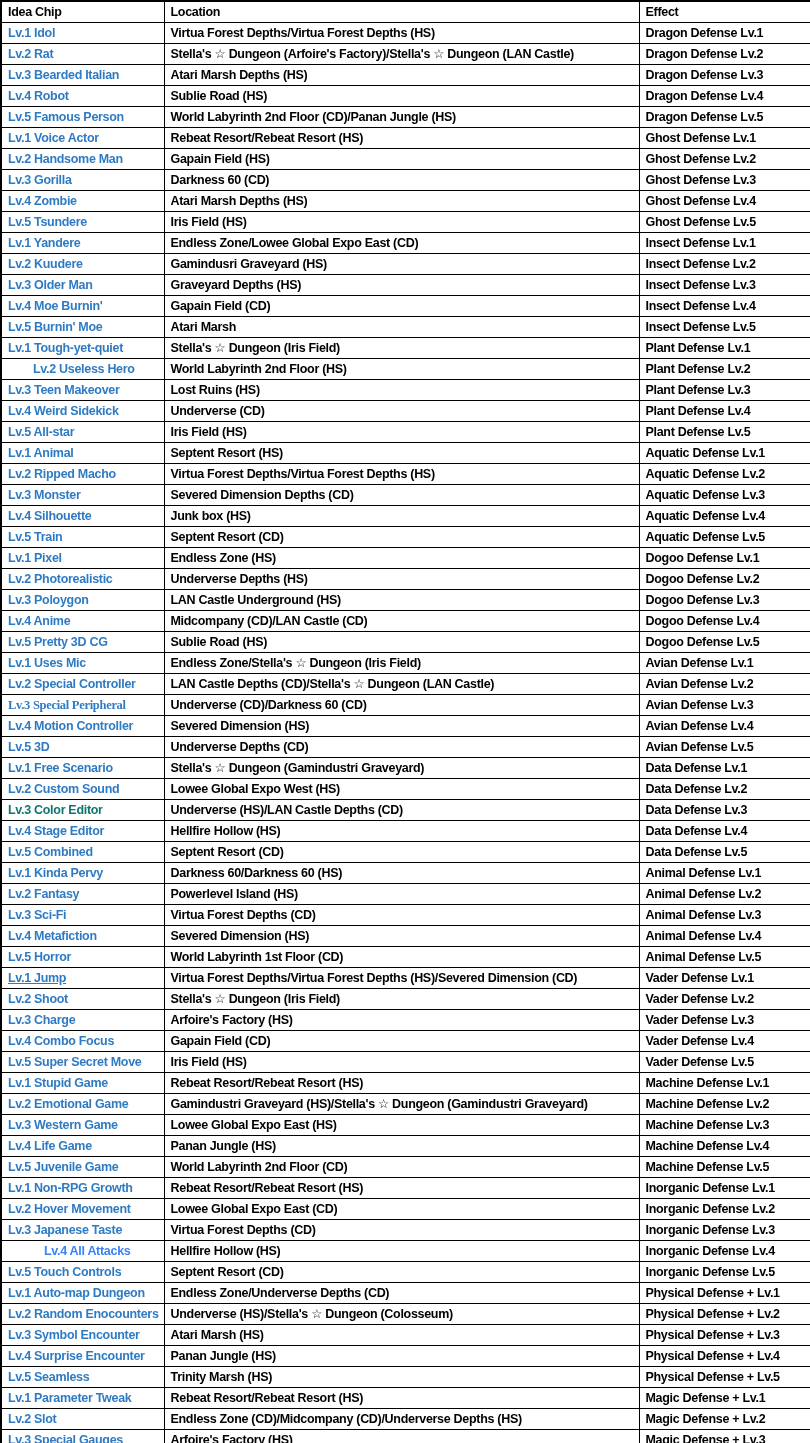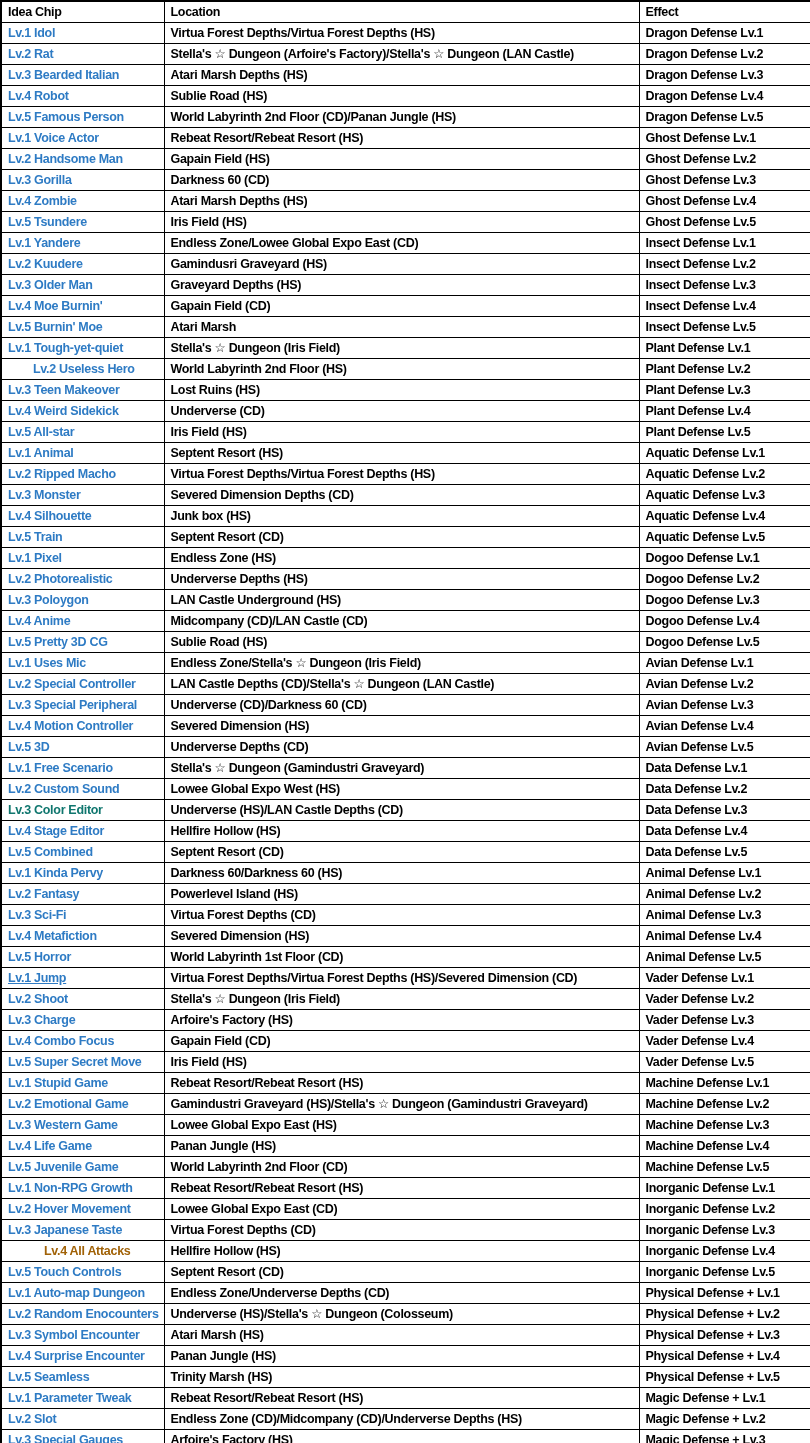--- a/index.html
+++ b/index.html
@@ -212,21 +212,21 @@
         <td class="chip"><a style="color: rgb(46, 123, 196);">Lv.1 Uses Mic</a></td>
         <td>Endless Zone/Stella's ☆ Dungeon (Iris Field)</td>
         <td>Avian Defense Lv.1</td>
       </tr>
       <tr>
         <td class="chip"><a style="color: rgb(46, 123, 196);">Lv.2 Special Controller</a></td>
         <td>LAN Castle Depths (CD)/Stella's ☆ Dungeon (LAN Castle)</td>
         <td>Avian Defense Lv.2</td>
       </tr>
       <tr>
-        <td class="chip"><a style="color: rgb(46, 123, 196);">Lv.3 Special Peripheral</a></td>
+        <td class="chip"><a style="color: rgb(46, 123, 196); font-family: Liberation Serif, serif;">Lv.3 Special Peripheral</a></td>
         <td>Underverse (CD)/Darkness 60 (CD)</td>
         <td>Avian Defense Lv.3</td>
       </tr>
       <tr>
         <td class="chip"><a style="color: rgb(46, 123, 196);">Lv.4 Motion Controller</a></td>
         <td>Severed Dimension (HS)</td>
         <td>Avian Defense Lv.4</td>
       </tr>
       <tr>
         <td class="chip"><a style="color: rgb(46, 123, 196);">Lv.5 3D</a></td>
@@ -342,21 +342,21 @@
         <td class="chip"><a style="color: rgb(46, 123, 196);">Lv.2 Hover Movement</a></td>
         <td>Lowee Global Expo East (CD)</td>
         <td>Inorganic Defense Lv.2</td>
       </tr>
       <tr>
         <td class="chip"><a style="color: rgb(46, 123, 196);">Lv.3 Japanese Taste</a></td>
         <td>Virtua Forest Depths (CD)</td>
         <td>Inorganic Defense Lv.3</td>
       </tr>
       <tr>
-        <td class="chip"><a style="color: #a16207; padding-left: 36px;">Lv.4 All Attacks</a></td>
+        <td class="chip"><a style="color: #3b82f6; padding-left: 36px;">Lv.4 All Attacks</a></td>
         <td>Hellfire Hollow (HS)</td>
         <td>Inorganic Defense Lv.4</td>
       </tr>
       <tr>
         <td class="chip"><a style="color: rgb(46, 123, 196);">Lv.5 Touch Controls</a></td>
         <td>Septent Resort (CD)</td>
         <td>Inorganic Defense Lv.5</td>
       </tr>
       <tr>
         <td class="chip"><a style="color: rgb(46, 123, 196);">Lv.1 Auto-map Dungeon</a></td>

